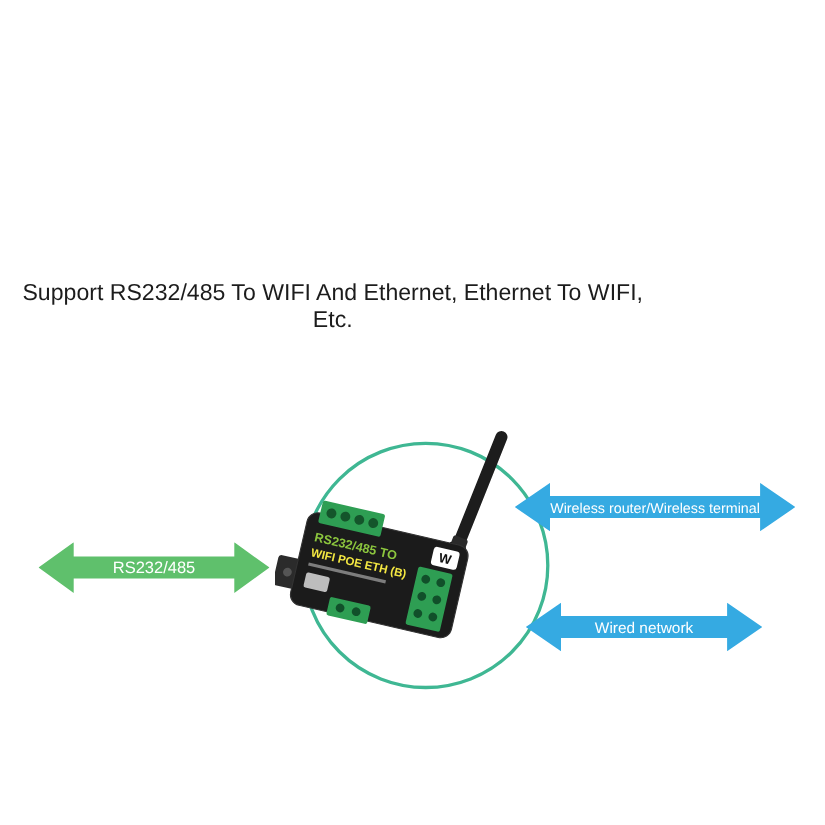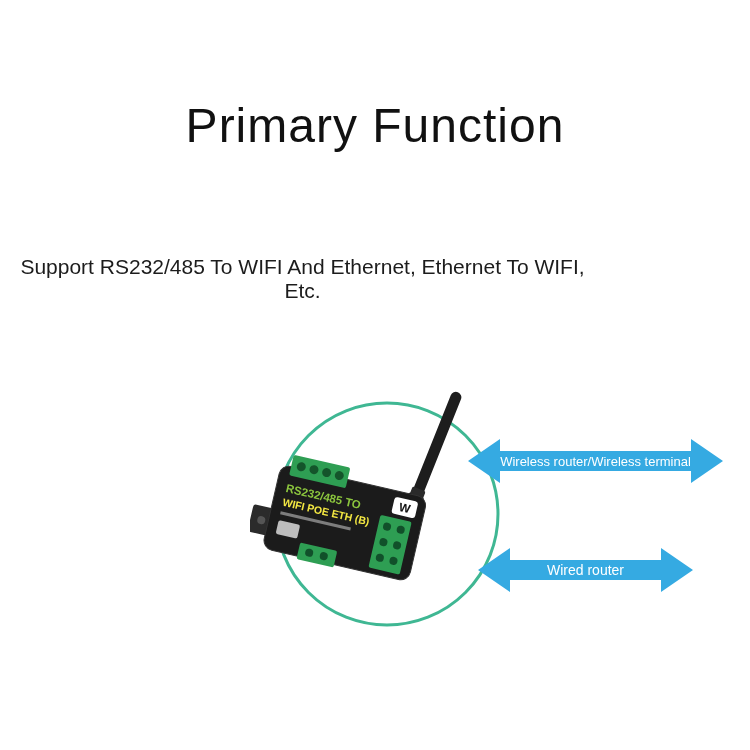--- a/index.html
+++ b/index.html
@@ -25,41 +25,46 @@
   .label-left{font-size:15px;}
   .label-topright{font-size:13px;}
   .label-bottomright{font-size:14px;}
   svg{display:block;}
 </style>
 </head>
 <body>
 
 <div id="canvas">
 
-  <div class="page-title">Primary Function</div>
 
   <div class="page-subtitle">Support RS232/485 To WIFI And Ethernet, Ethernet To WIFI, Etc.</div>
 
   <svg class="abs" style="left:272px;top:399px;" width="230" height="230" viewBox="0 0 230 230">
     <circle cx="115" cy="115" r="111" fill="none" stroke-width="3" stroke="#3fb793"></circle>
   </svg>
 
+  <div class="arrow-wrap" style="left:35px;top:493px;width:210px;height:46px;">
+    <svg width="210" height="46" viewBox="0 0 210 46">
+      <polygon points="0,23 32,0 32,13 178,13 178,0 210,23 178,46 178,33 32,33 32,46" fill="#5fc06c"></polygon>
+    </svg>
+    <div class="arrow-label label-left">RS232/485</div>
+  </div>
 
   <div class="arrow-wrap" style="left:468px;top:439px;width:255px;height:44px;">
     <svg width="255" height="44" viewBox="0 0 255 44">
       <polygon points="0,22 32,0 32,12 223,12 223,0 255,22 223,44 223,32 32,32 32,44" fill="#35aae2"></polygon>
     </svg>
     <div class="arrow-label label-topright">Wireless router/Wireless terminal</div>
   </div>
 
   <div class="arrow-wrap" style="left:478px;top:548px;width:215px;height:44px;">
     <svg width="215" height="44" viewBox="0 0 215 44">
       <polygon points="0,22 32,0 32,12 183,12 183,0 215,22 183,44 183,32 32,32 32,44" fill="#35aae2"></polygon>
     </svg>
-    <div class="arrow-label label-bottomright">Wired router</div>
+    <div class="arrow-label label-bottomright">Wired network</div>
   </div>
 
   <svg class="abs" style="left:250px;top:375px;" width="240" height="240" viewBox="0 0 240 240">
 
     <g transform="rotate(21.8 160 137)">
       <rect x="154.5" y="8" width="11" height="129" rx="5.5" fill="#1d1d1d"></rect>
       <rect x="152" y="118" width="16" height="26" rx="3" fill="#0f0f0f"></rect>
       <rect x="153" y="112" width="14" height="8" rx="2" fill="#2a2a2a"></rect>
     </g>
 

